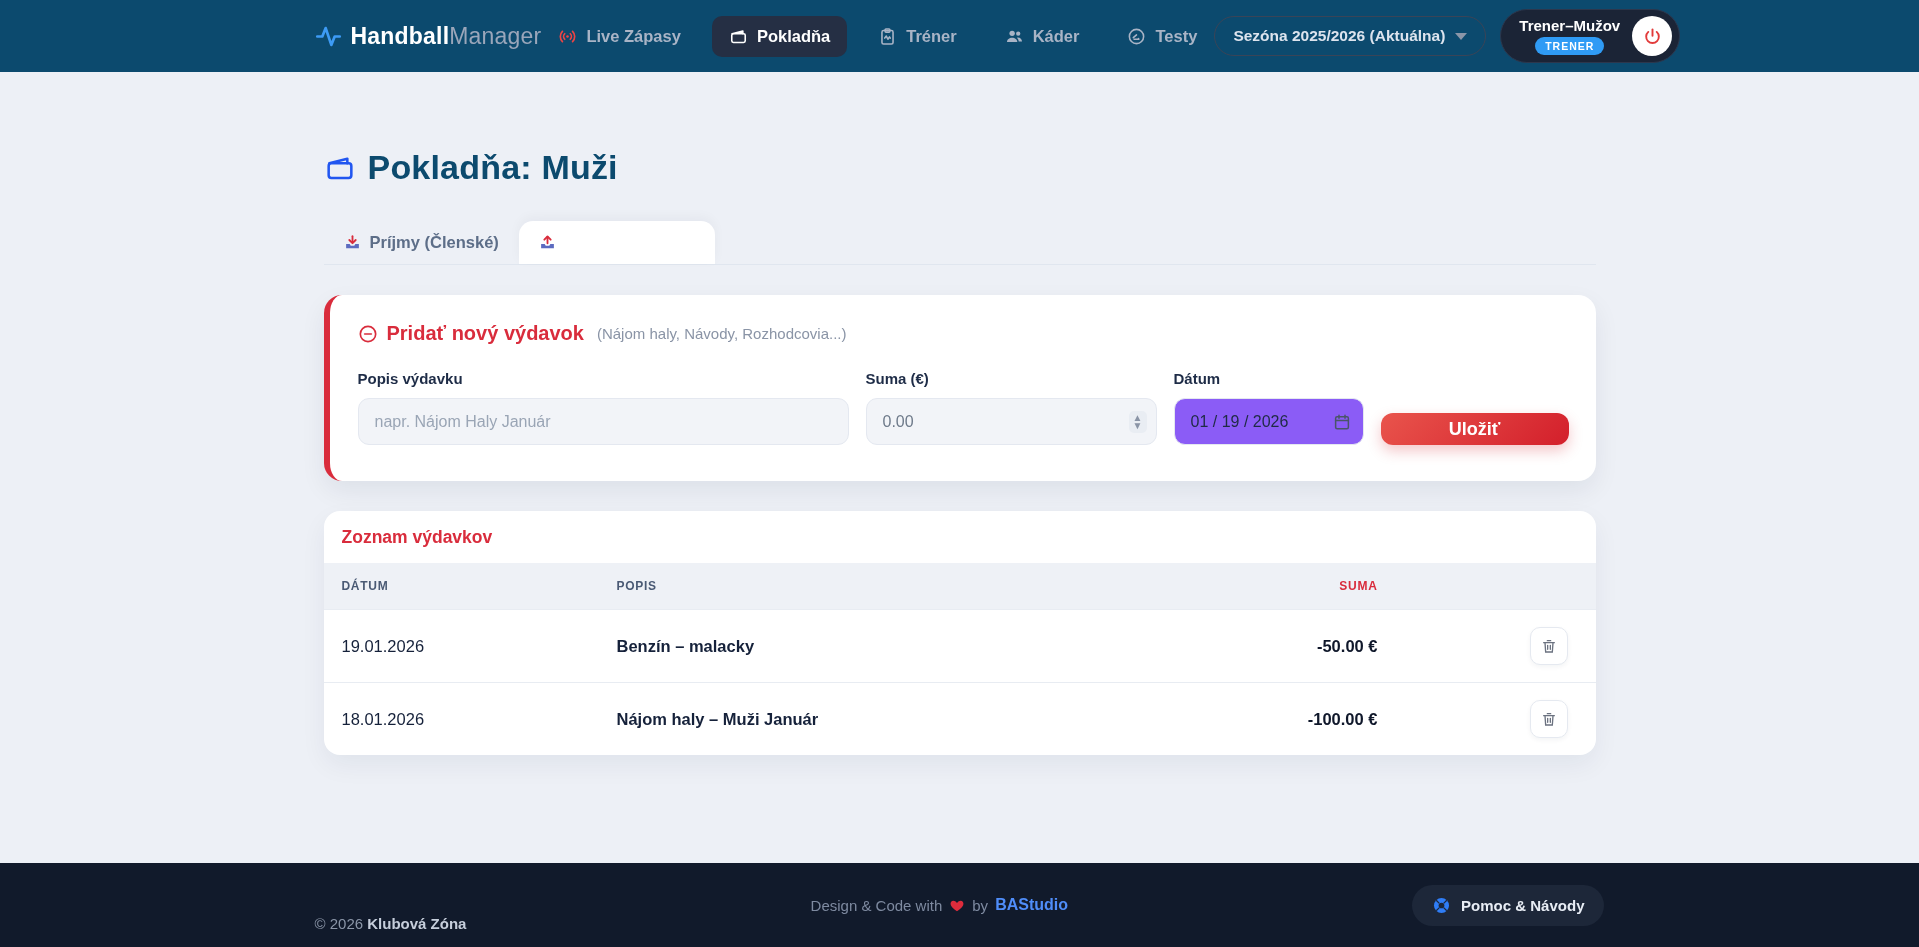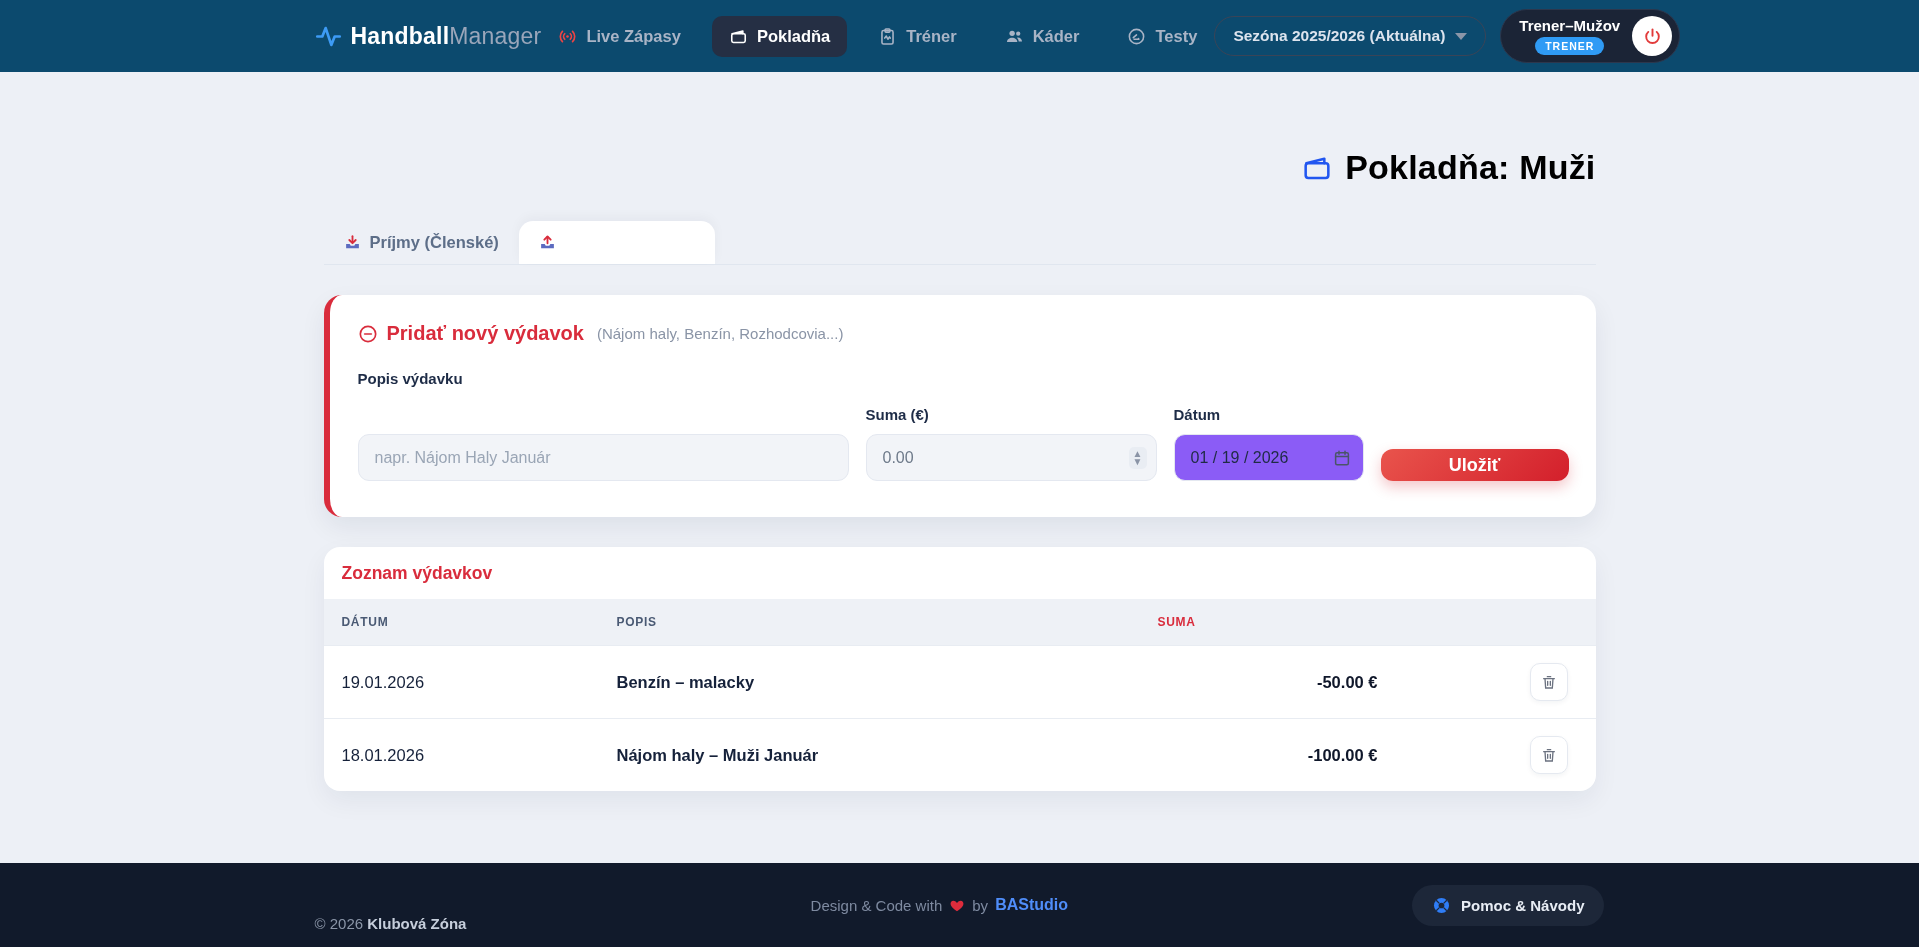--- a/index.html
+++ b/index.html
@@ -28,37 +28,37 @@
     border-radius:999px; padding:6px 7px 6px 18px; }
   .user-meta { display:flex; flex-direction:column; align-items:center; gap:3px; }
   .user-name { color:#ffffff; font-size:15px; font-weight:bold; white-space:nowrap; }
   .role-badge { background:#2f9bf5; color:#fff; font-size:10.5px; font-weight:bold; letter-spacing:1px;
     border-radius:999px; padding:3px 10px; }
   .power-btn { width:40px; height:40px; border-radius:50%; background:#ffffff; border:none; display:flex;
     align-items:center; justify-content:center; cursor:pointer; }
   
   .main { flex:1 1 auto; }
   .container { width:1272px; margin:0 auto; }
-  .page-title { margin-top:76px; display:flex; align-items:center; gap:12px; color:#000000;justify-content:flex-end; }
+  .page-title { margin-top:76px; display:flex; align-items:center; gap:12px; color:#0c4a6e; }
   .page-title h1 { font-size:34px; font-weight:bold; letter-spacing:0.2px; }
   .tabs { margin-top:34px; display:flex; align-items:flex-end; border-bottom:1px solid #e0e6ef; }
   .tab { display:flex; align-items:center; gap:9px; font-size:16.5px; font-weight:bold; color:#5d6e88;
     padding:12px 20px; cursor:pointer; }
   .tab.active { background:#ffffff; border-radius:14px 14px 0 0; width:196px; padding:13px 20px;
     box-shadow:0 -4px 12px rgba(20,30,60,0.04); }
   
   .form-card { margin-top:30px; background:#ffffff; border-radius:18px; border-left:6px solid #d92c3c;
     box-shadow:0 10px 26px rgba(20,30,60,0.07); padding:27px 27px 36px 28px; }
   .form-head { display:flex; align-items:center; gap:9px; }
   .form-title { color:#d92c3c; font-size:20px; font-weight:bold; }
   .form-hint { color:#8a94a6; font-size:15px; margin-left:4px; }
   .form-row { display:flex; gap:17px; margin-top:25px; align-items:flex-end; }
   .field { display:flex; flex-direction:column; }
   .field label { font-size:15px; font-weight:bold; color:#1e2c47; margin-bottom:11px; }
-  .field-popis { flex:1 1 auto;gap:36px; }
+  .field-popis { flex:1 1 auto; }
   .field-suma { flex:0 0 291px; }
   .field-datum { flex:0 0 190px; }
   .inp { height:47px; border-radius:11px; border:1px solid #e4e8f0; background:#f2f4f8;
     font-size:16px; padding:0 16px; color:#1f2b45; width:100%;
     font-family:"Liberation Sans",sans-serif; outline:none; }
   .inp::placeholder { color:#9aa5b5; }
   .inp-wrap { position:relative; display:flex; align-items:center; }
   .inp-wrap .inp { padding-right:42px; }
   .suma-input { color:#6e7a8a; }
   .spinner { position:absolute; right:10px; display:flex; flex-direction:column; gap:0;
@@ -68,21 +68,21 @@
   .save-btn { flex:0 0 188px; height:32px; border:none; border-radius:12px; cursor:pointer;
     background:linear-gradient(135deg,#e9544c 0%,#d31f2b 100%); color:#ffffff; font-size:18px; font-weight:bold;
     font-family:"Liberation Sans",sans-serif; box-shadow:0 6px 14px rgba(211,31,43,0.25); }
   
   .table-card { margin-top:30px; background:#ffffff; border-radius:16px; overflow:hidden;
     box-shadow:0 10px 26px rgba(20,30,60,0.06); }
   .table-title { color:#d92c3c; font-size:17.5px; font-weight:bold; padding:16px 26px 15px 18px; }
   .tgrid { display:grid; grid-template-columns:275px 1fr 220px 190px; align-items:center; padding:0 28px 0 18px; }
   .thead { background:#eef1f6; height:46px; }
   .thead .th { font-size:12px; font-weight:bold; letter-spacing:0.7px; color:#4a5a74; }
-  .th-suma { text-align:left; color:#d92c3c !important; }
+  .th-suma { text-align:right; color:#d92c3c !important; }
   .trow { height:73px; border-top:1px solid #e8ecf2; }
   .cell-date { font-size:16.5px; color:#15213a; }
   .cell-popis { font-size:16.5px; font-weight:bold; color:#15213a; }
   .cell-suma { font-size:16.5px; font-weight:bold; color:#0f172a; text-align:right; }
   .cell-action { display:flex; justify-content:flex-end; }
   .trash-btn { width:38px; height:38px; border-radius:10px; border:1px solid #e5e9f0; background:#ffffff;
     display:flex; align-items:center; justify-content:center; cursor:pointer;
     box-shadow:0 2px 5px rgba(20,30,60,0.05); }
   
   .footer { height:84px; background:#111a2b; flex:0 0 auto; display:flex; align-items:center; }
@@ -227,21 +227,21 @@
 
     <section class="form-card">
       <div class="form-head">
         <span>
           <svg width="20" height="20" viewBox="0 0 24 24" fill="none" stroke="#d92c3c" stroke-width="2" stroke-linecap="round">
               <circle cx="12" cy="12" r="9.2"></circle>
               <path d="M8 12h8"></path>
             </svg>
         </span>
         <span class="form-title">Pridať nový výdavok</span>
-        <span class="form-hint">(Nájom haly, Benzín, Rozhodcovia...)</span>
+        <span class="form-hint">(Nájom haly, Návody, Rozhodcovia...)</span>
       </div>
       <div class="form-row">
         <div class="field field-popis">
           <label>Popis výdavku</label>
           <input class="inp" type="text" placeholder="napr. Nájom Haly Január" style="">
         </div>
         <div class="field field-suma">
           <label>Suma (€)</label>
           <div class="inp-wrap">
             <input class="inp suma-input" type="text" value="0.00" style="">

